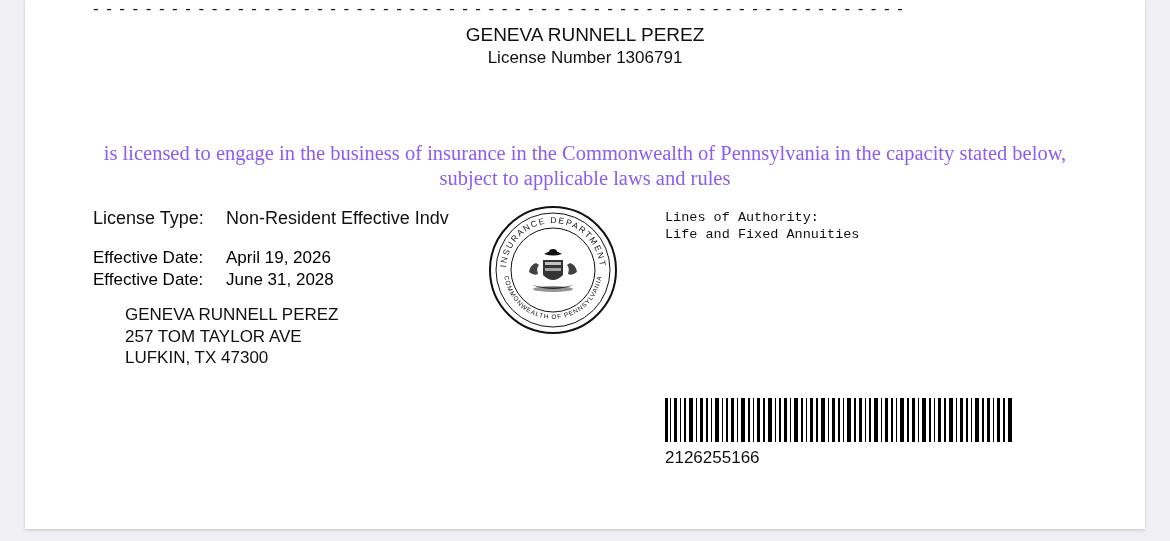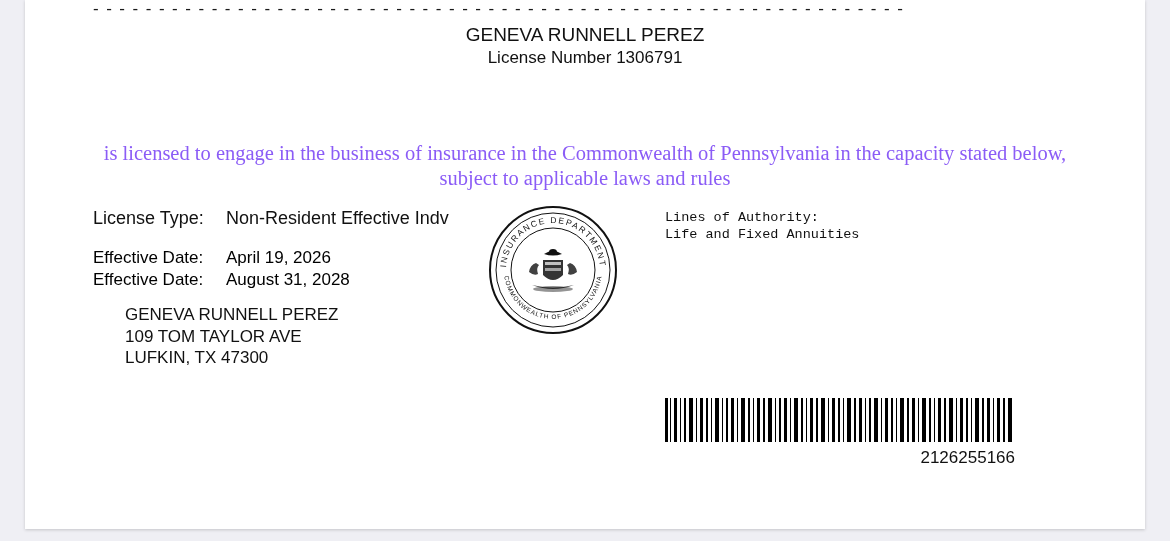--- a/index.html
+++ b/index.html
@@ -126,21 +126,21 @@
     position: absolute;
     top: 0;
     height: 44px;
     background: #000;
   }
   .barcode-number {
     position: absolute;
     left: 640px;
     top: 448px;
     width: 350px;
-    text-align: right;
+    text-align: left;
     font-family: "Liberation Sans", sans-serif;
     font-size: 17px;
     color: #111;
   }
 </style>
 </head>
 <body>
 
 <div id="page">
 
@@ -158,27 +158,27 @@
     </div>
   </div>
 
   <div class="dates">
     <div class="field-row">
       <span class="field-label">Effective Date:</span>
       <span class="field-value">April 19, 2026</span>
     </div>
     <div class="field-row">
       <span class="field-label">Effective Date:</span>
-      <span class="field-value">August 31, 2028</span>
+      <span class="field-value">June 31, 2028</span>
     </div>
   </div>
 
   <div class="address">
     <div>GENEVA RUNNELL PEREZ</div>
-    <div>109 TOM TAYLOR AVE</div>
+    <div>257 TOM TAYLOR AVE</div>
     <div>LUFKIN, TX  47300</div>
   </div>
 
   <div class="loa">
     <div>Lines of Authority:</div>
     <div>Life and Fixed Annuities</div>
   </div>
 
   <div class="seal">
     <svg viewBox="0 0 130 130" width="130" height="130" aria-hidden="true">

